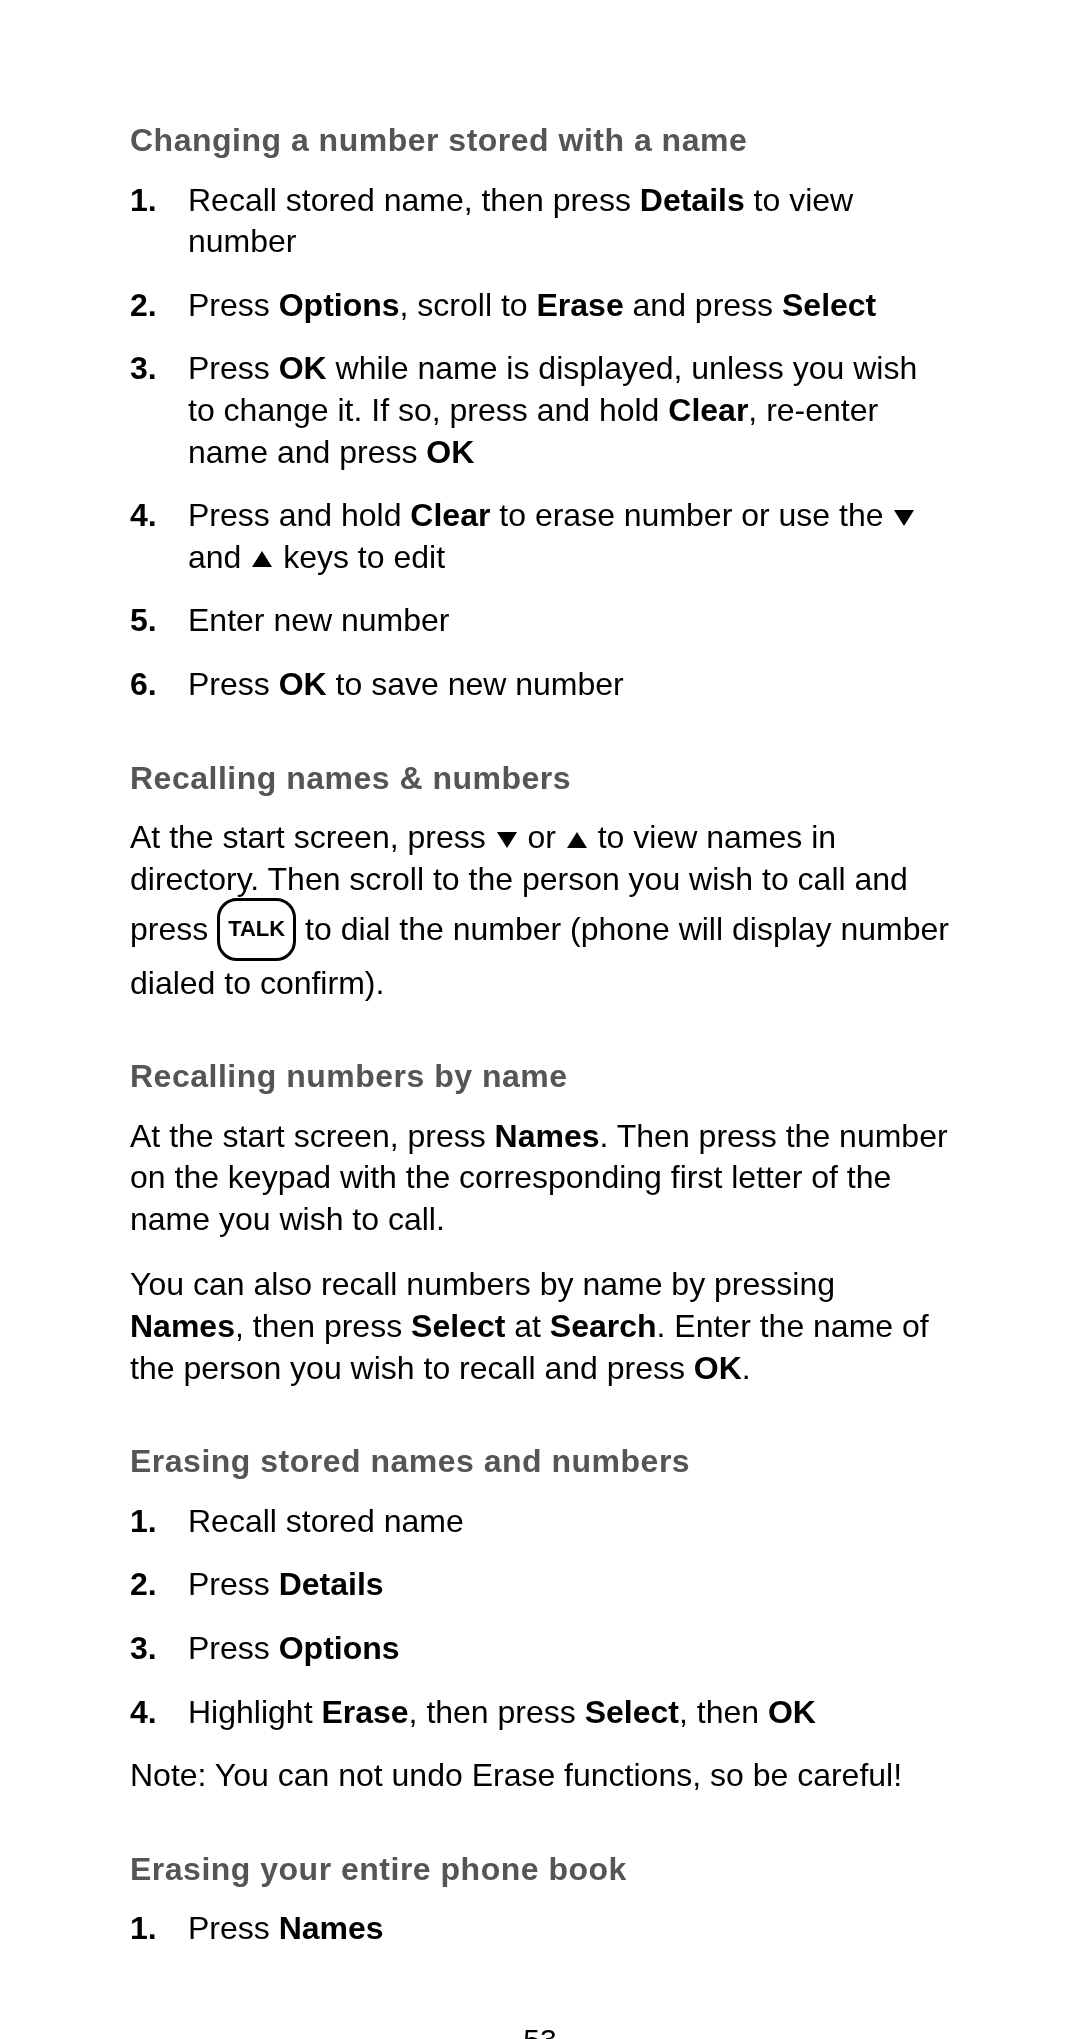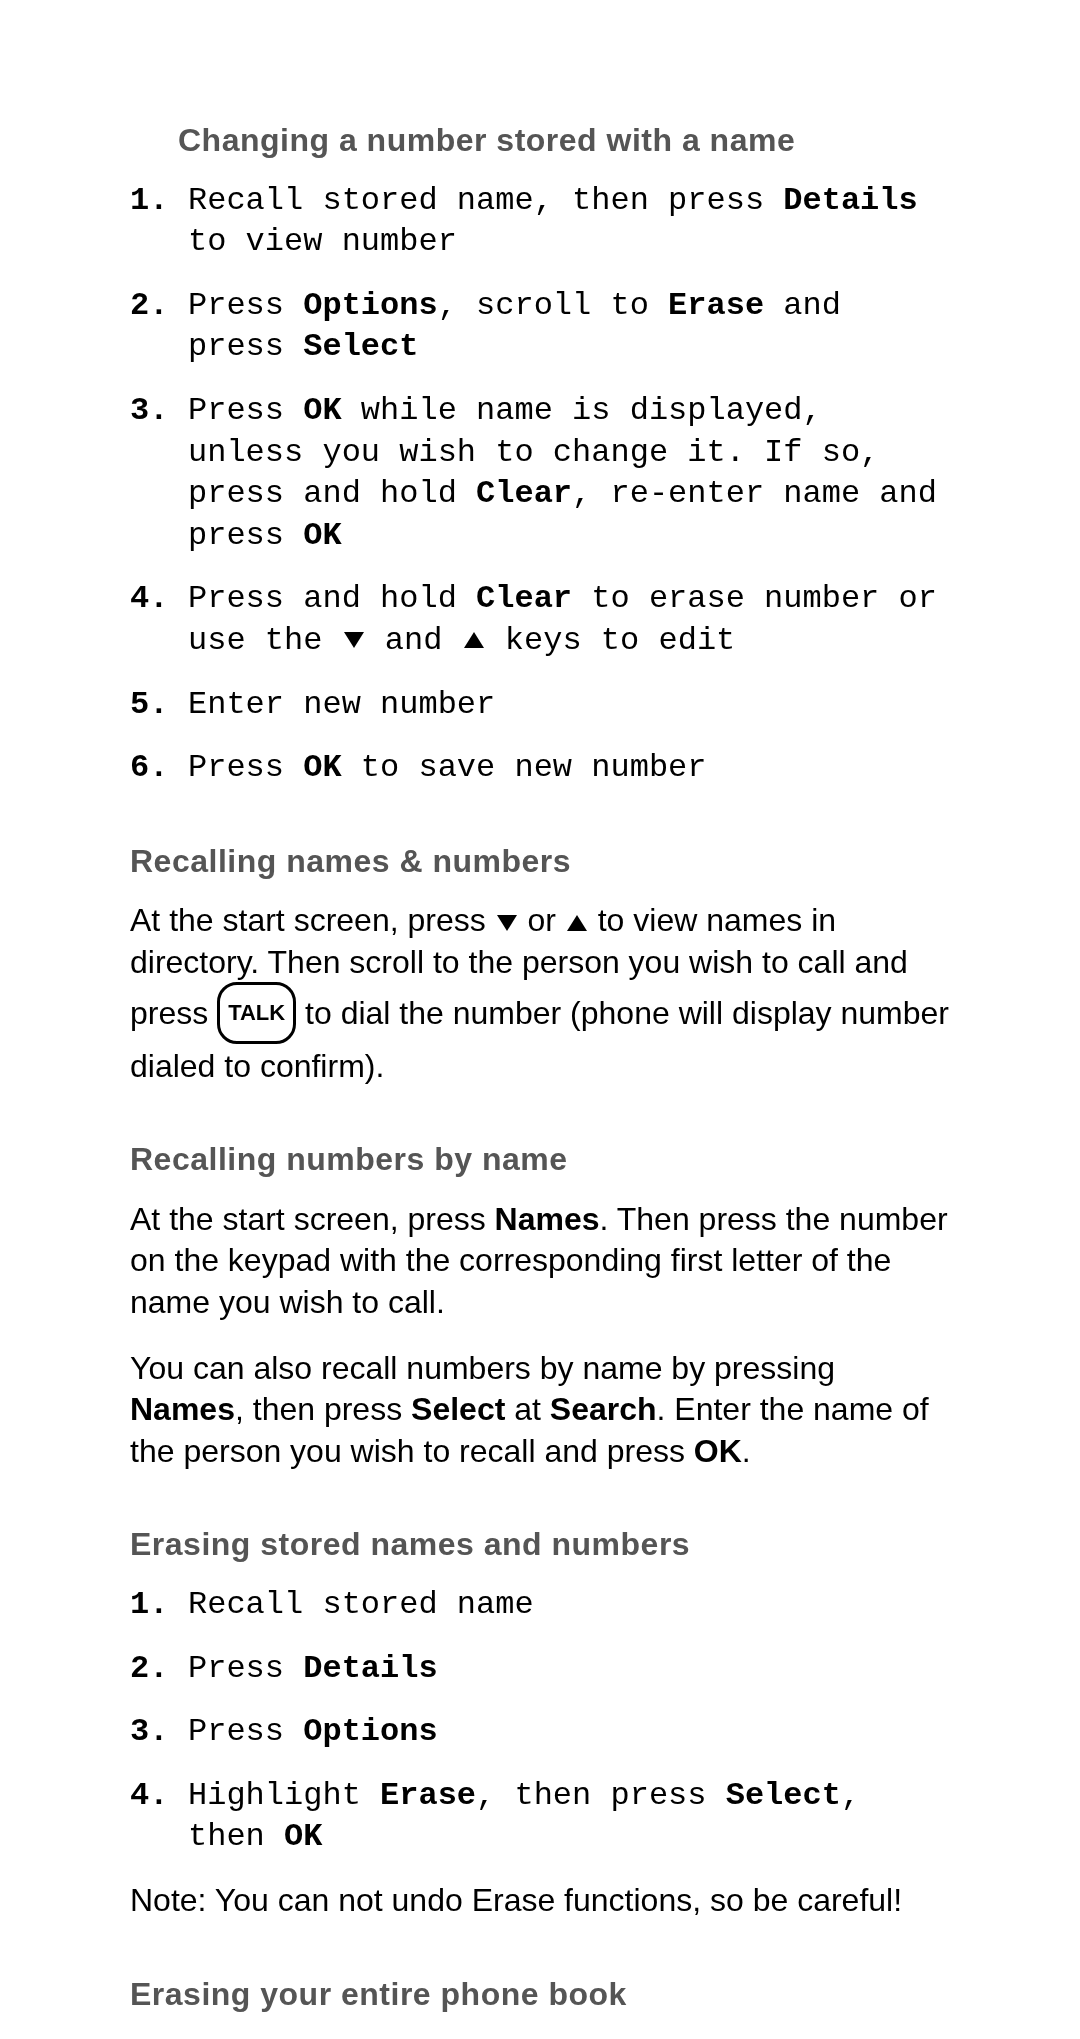--- a/index.html
+++ b/index.html
@@ -12,32 +12,31 @@
     line-height: 1.3;
   }
   .section-heading {
     font-weight: bold;
     color: #555;
     letter-spacing: 0.5px;
     margin-top: 52px;
     margin-bottom: 18px;
     font-size: 32px;
   }
-  .section-heading.first { margin-top: 0; margin-left: 48px; }
+  .section-heading.first { margin-top: 0; }
   ol {
     list-style: none;
     counter-reset: item;
     margin-top: 8px;
   }
   ol li {
     counter-increment: item;
     position: relative;
     padding-left: 58px;
     margin-bottom: 22px;
-    font-family: Liberation Mono, monospace;
   }
   ol li::before {
     content: counter(item) ".";
     position: absolute;
     left: 0;
     top: 0;
     font-weight: bold;
   }
   p { margin-bottom: 20px; }
   p.para { margin-top: 6px; margin-bottom: 24px; }

